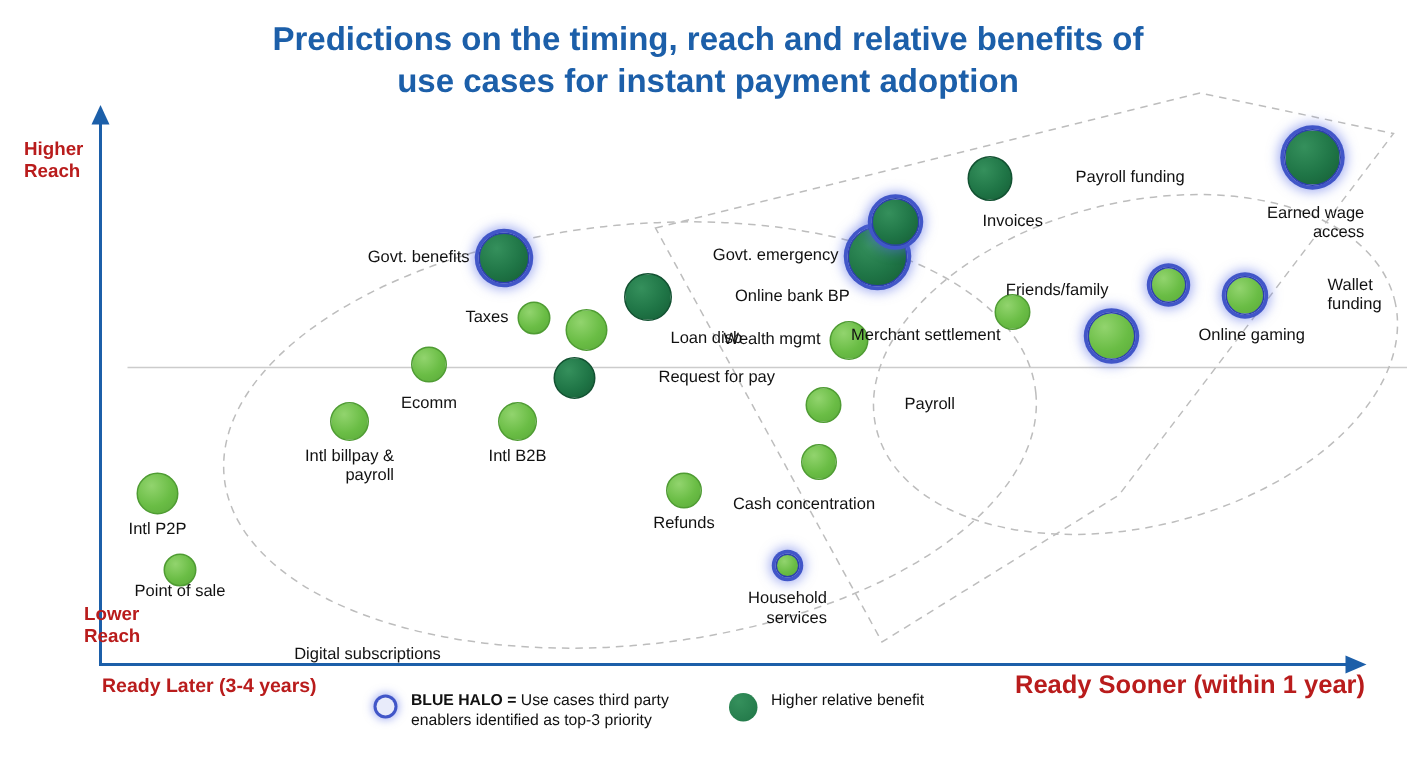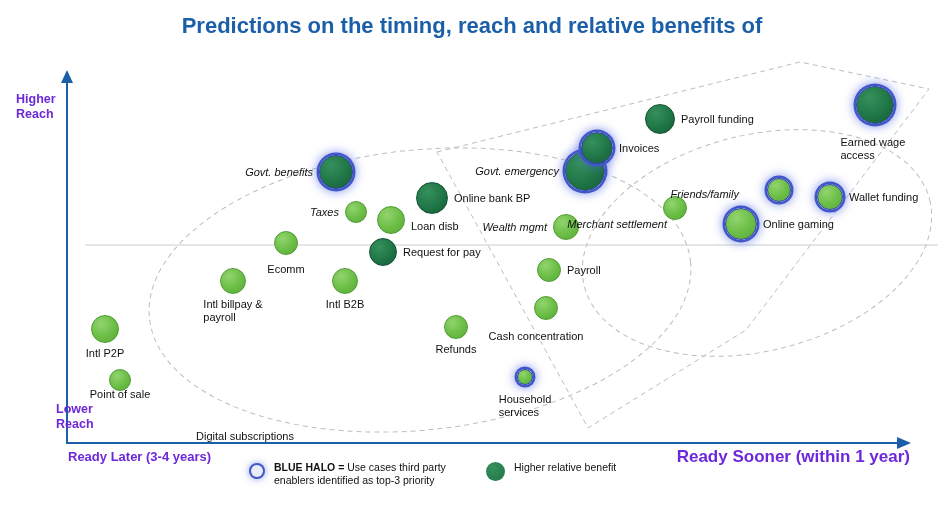--- a/index.html
+++ b/index.html
@@ -6,21 +6,21 @@
   .stage {
     position:relative; width:944px; height:513px; background:#ffffff;
     font-family:"Liberation Sans", sans-serif; overflow:hidden;
   }
   .deco-svg { position:absolute; left:0; top:0; z-index:1; }
   .title {
     position:absolute; top:12px; left:0; width:100%; text-align:center;
     color:#1c5fa9; font-weight:bold; font-size:22px; line-height:28px; z-index:5;
   }
   .axis-label {
-    position:absolute; color:#6d28d9; font-weight:bold; font-size:12.5px;
+    position:absolute; color:#b91c1c; font-weight:bold; font-size:12.5px;
     white-space:pre-line; line-height:15px; z-index:4;
   }
   .yl-top { left:16px; top:92px; }
   .yl-bottom { left:16px; top:402px;margin-left:40px; }
   .xl-left { left:68px; top:449px; font-size:13px; }
   .xl-right { right:34px; top:449px; font-size:17px; text-align:right; }
   .plot { position:absolute; inset:0; z-index:2; }
   .bubble { position:absolute; border-radius:50%; z-index:2; box-sizing:border-box; }
   .bubble.light {
     background:radial-gradient(circle at 35% 30%, #92d46e 0%, #6abd45 55%, #5aa93a 100%);
@@ -31,23 +31,23 @@
     border:1px solid #135232;
   }
   .bubble.halo {
     box-shadow:0 0 0 2.5px #4156c8, 0 0 8px 4px rgba(90,110,230,.55);
     border-color:#2c3fae;
   }
   .blabel {
     position:absolute; font-size:11px; color:#111; z-index:3;
     white-space:pre-line; line-height:13px;
   }
-  .blabel.left  { transform:translate(-100%,-50%); text-align:right;font-style:italic; }
-  .blabel.right { transform:translate(0,-50%); }
-  .blabel.below { transform:translate(-50%,0); text-align:left; }
+  .blabel.left  { transform:translate(-100%,-50%); text-align:right; }
+  .blabel.right { transform:translate(0,-50%);margin-left:36px; }
+  .blabel.below { transform:translate(-50%,0); text-align:right; }
   .legend { position:absolute; left:248px; top:461px; display:flex; gap:32px; z-index:5; }
   .legend-item { display:flex; align-items:flex-start; }
   .legend-halo-icon {
     width:12px; height:12px; border-radius:50%; background:#e8ebfa;
     box-shadow:0 0 0 2px #4156c8, 0 0 6px 3px rgba(90,110,230,.5);
     margin:4px 11px 0 3px; flex:none;
   }
   .legend-size-icon {
     width:19px; height:19px; border-radius:50%;
     background:radial-gradient(circle at 35% 30%, #35905c, #1f7546);
@@ -69,20 +69,21 @@
     <ellipse cx="757" cy="243" rx="178" ry="108" fill="none" stroke="#bdbdbd" stroke-dasharray="5 4" transform="rotate(-14 757 243)"></ellipse>
     <polygon points="437,152 800,62 929,89 746,330 588,428" fill="none" stroke="#bdbdbd" stroke-dasharray="5 4"></polygon>
     <line x1="67" y1="444" x2="67" y2="80" stroke="#1c5fa9" stroke-width="2"></line>
     <polygon points="67,70 61,83 73,83" fill="#1c5fa9"></polygon>
     <line x1="66" y1="443" x2="898" y2="443" stroke="#1c5fa9" stroke-width="2"></line>
     <polygon points="911,443 897,437 897,449" fill="#1c5fa9"></polygon>
   </svg>
 
   <div class="title">
     <div>Predictions on the timing, reach and relative benefits of</div>
+    <div>use cases for instant payment adoption</div>
   </div>
 
   <div class="axis-label yl-top">Higher
 Reach</div>
   <div class="axis-label yl-bottom">Lower
 Reach</div>
   <div class="axis-label xl-left">Ready Later (3-4 years)</div>
   <div class="axis-label xl-right">Ready Sooner (within 1 year)</div>
 
   <div class="plot">

